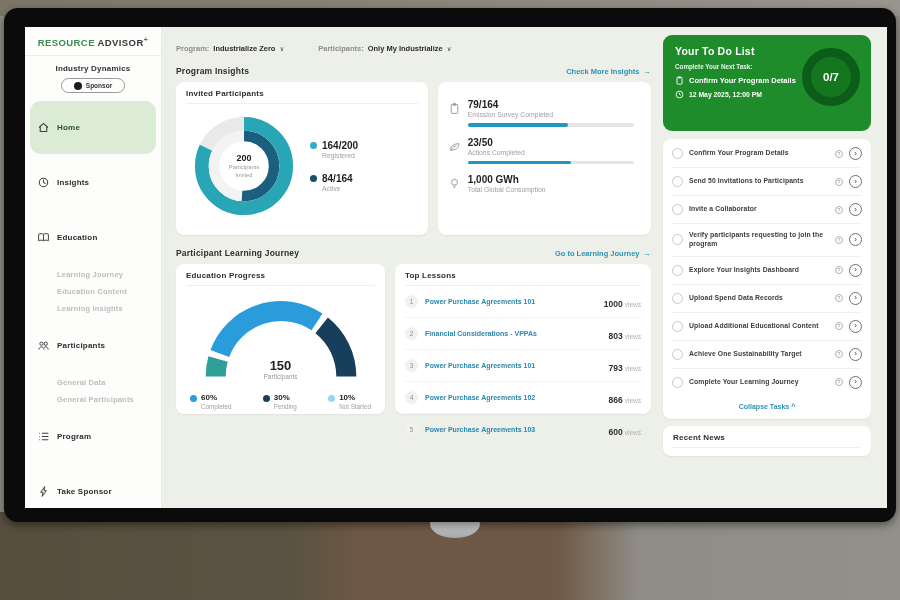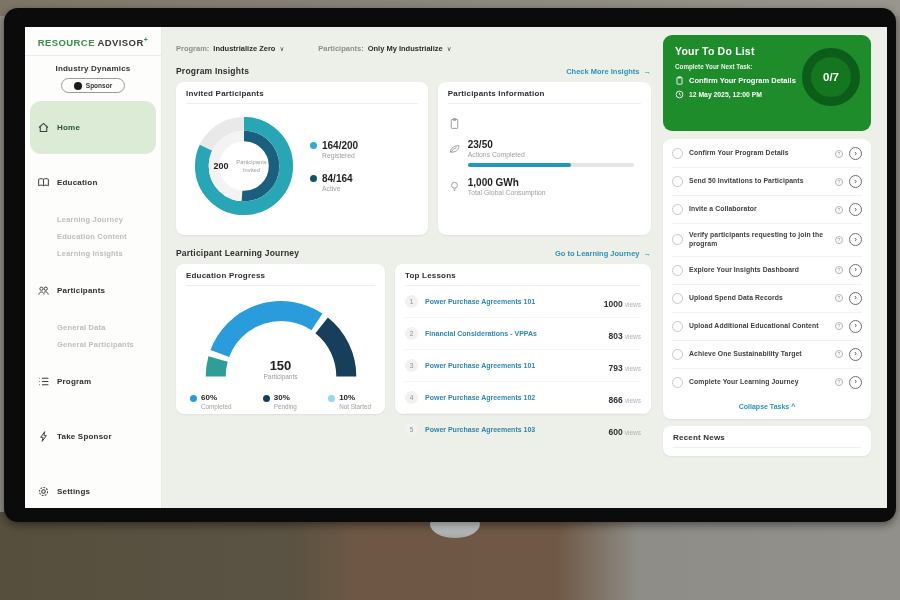--- a/index.html
+++ b/index.html
@@ -53,21 +53,21 @@
   .grid1 { display:grid; grid-template-columns:53% 1fr; gap:10px; }
   .grid2 { display:grid; grid-template-columns:44% 1fr; gap:10px; margin-bottom:4px; }
   .h-card1 { height:153px; } .h-card2 { height:150px; }
 
   
   .donut-body { display:flex; align-items:center; margin-top:4px; }
   .donut-wrap { position:relative; width:116px; height:116px; flex:0 0 116px; }
   .donut-wrap svg { width:116px; height:116px; }
   .donut-wrap circle { fill:none; }
   .trackA { stroke:#e9e9e9; } .trackB { stroke:#f3f3f3; }
-  .donut-center { position:absolute; inset:0; display:flex; flex-direction:row; align-items:center; justify-content:center; text-align:center; }
+  .donut-center { position:absolute; inset:0; display:flex; flex-direction:column; align-items:center; justify-content:center; text-align:center; }
   .dc-val { font-size:9px; font-weight:700; color:#222; }
   .dc-lab { font-size:5.8px; color:#9a9a9a; width:46px; line-height:1.25; margin-top:1px; }
   .legend-col { margin-left:8px; display:flex; flex-direction:column; gap:14px; }
   .leg-item { display:flex; gap:5px; }
   .dot { width:7px; height:7px; border-radius:50%; margin-top:2px; flex:0 0 7px; }
   .leg-val { font-size:10px; font-weight:700; color:#1f1f1f; }
   .leg-lab { font-size:6.8px; color:#a0a0a0; margin-top:1px; }
 
   
   .info-row { display:flex; gap:7px; margin-top:10px; }
@@ -143,20 +143,29 @@
       <span>Sponsor</span>
     </div>
 
     <div class="nav-item active">
       <span class="nav-ico">
             <svg viewBox="0 0 16 16" fill="none" stroke="currentColor" stroke-width="1.3">
               <path d="M2.5 8 8 3l5.5 5M4 7.2V13h8V7.2"></path>
             </svg>
           </span>
       <span>Home</span>
+    </div>
+    <div class="nav-item">
+      <span class="nav-ico">
+            <svg viewBox="0 0 16 16" fill="none" stroke="currentColor" stroke-width="1.3">
+              <circle cx="8" cy="8" r="5.2"></circle>
+              <path d="M8 8V4.5M8 8l2.6 1.4"></path>
+            </svg>
+          </span>
+      <span>Insights</span>
     </div>
     <div class="nav-item">
       <span class="nav-ico">
             <svg viewBox="0 0 16 16" fill="none" stroke="currentColor" stroke-width="1.2">
               <path d="M2 4c2-1 4-1 6 0 2-1 4-1 6 0v8c-2-1-4-1-6 0-2-1-4-1-6 0zM8 4v8"></path>
             </svg>
           </span>
       <span>Education</span>
     </div>
     <div class="nav-sub">Learning Journey</div>
@@ -254,26 +263,32 @@
               <span>
                 <div class="leg-val">84/164</div>
                 <div class="leg-lab">Active</div>
               </span>
             </div>
           </div>
         </div>
       </div>
 
       <div class="card h-card1">
-        <div class="card-title">Participants Information</div>
         <div class="info-row">
           <span class="info-ico"><svg viewBox="0 0 16 16" fill="none" stroke="currentColor" stroke-width="1.2">
                   <rect x="4" y="3" width="8" height="11" rx="1"></rect>
                   <rect x="6.3" y="1.8" width="3.4" height="2.4" rx="0.6"></rect>
                 </svg></span>
+          <span style="flex:1">
+            <div class="iv">79/164</div>
+            <div class="il">Emission Survey Completed</div>
+            <div class="bar">
+                  <div class="bar-fill" style="width: 60%;"></div>
+                </div>
+          </span>
         </div>
         <div class="info-row">
           <span class="info-ico"><svg viewBox="0 0 16 16" fill="none" stroke="currentColor" stroke-width="1.2">
                   <path d="M3 12.5C3 7 8 4.5 13.5 4.5 13.5 10.5 8.5 12.8 3 12.5z"></path>
                   <path d="M3.5 12.5c2-3 4.5-4.8 7-5.6"></path>
                 </svg></span>
           <span style="flex:1">
             <div class="iv">23/50</div>
             <div class="il">Actions Completed</div>
             <div class="bar">

